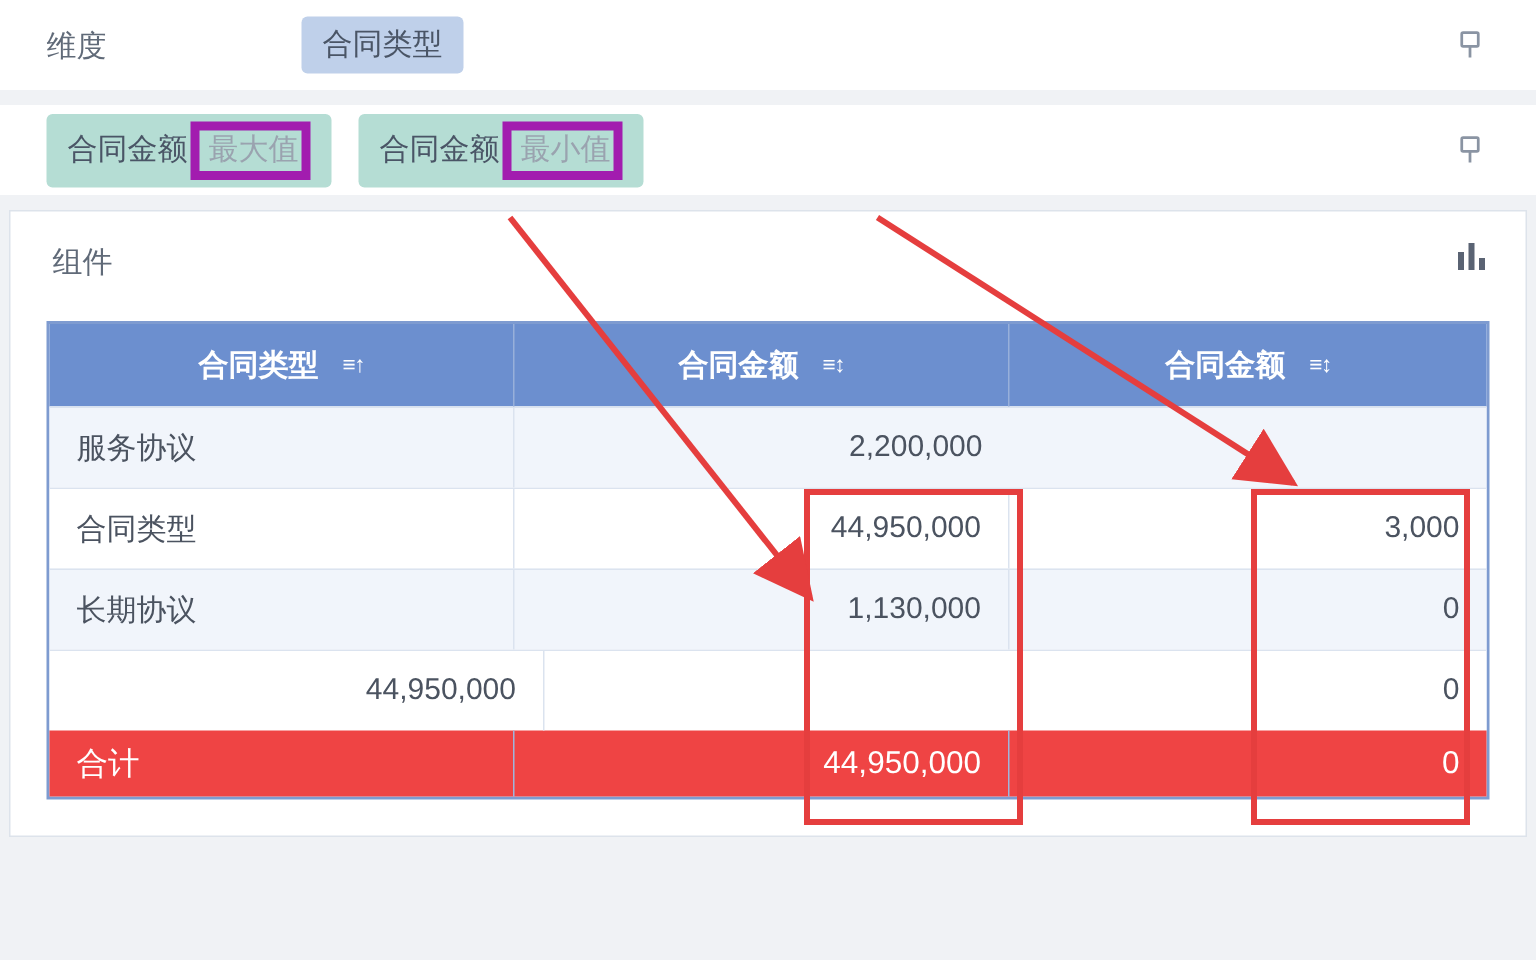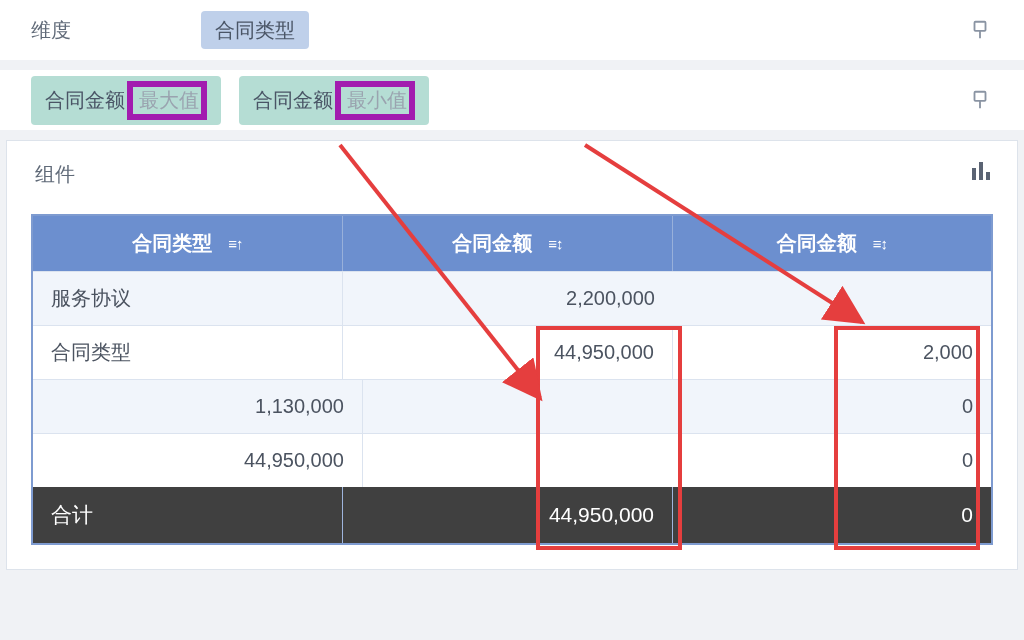--- a/index.html
+++ b/index.html
@@ -102,22 +102,22 @@
     display: flex;
     align-items: center;
     padding: 6px 18px;
     border-right: 1px solid #dbe3ef;
     color: #4b5360;
   }
   .td:last-child { border-right: none; }
   .td.num { justify-content: flex-end; }
   .tfoot {
     display: flex;
-    height: 56px;
-    background: #404040;
+    height: 44px;
+    background: #ef4444;
     color: #fff;
     font-size: 21px;
   }
   .tfoot .td { border-right: 1px solid #9fb5dd; color:#fff; }
   .tfoot .td:last-child { border-right: none; }
 
   
   .overlay {
     position: absolute;
     left: 0; top: 0; width: 1024px; height: 640px;
@@ -197,23 +197,24 @@
       </div>
     </div>
     <div class="tbody">
       <div class="tr">
         <div class="td col0">服务协议</div>
         <div class="td col1 num">2,200,000</div>
       </div>
       <div class="tr">
         <div class="td col0">合同类型</div>
         <div class="td col1 num">44,950,000</div>
-        <div class="td col2 num">2,000</div>
-      </div>
-      <div class="tr">
+        <div class="td col2 num">3,000</div>
+      </div>
+      <div class="tr">
+        <div class="td col0">长期协议</div>
         <div class="td col1 num">1,130,000</div>
         <div class="td col2 num">0</div>
       </div>
       <div class="tr">
         <div class="td col1 num">44,950,000</div>
         <div class="td col2 num">0</div>
       </div>
     </div>
     <div class="tfoot">
       <div class="td col0">合计</div>

